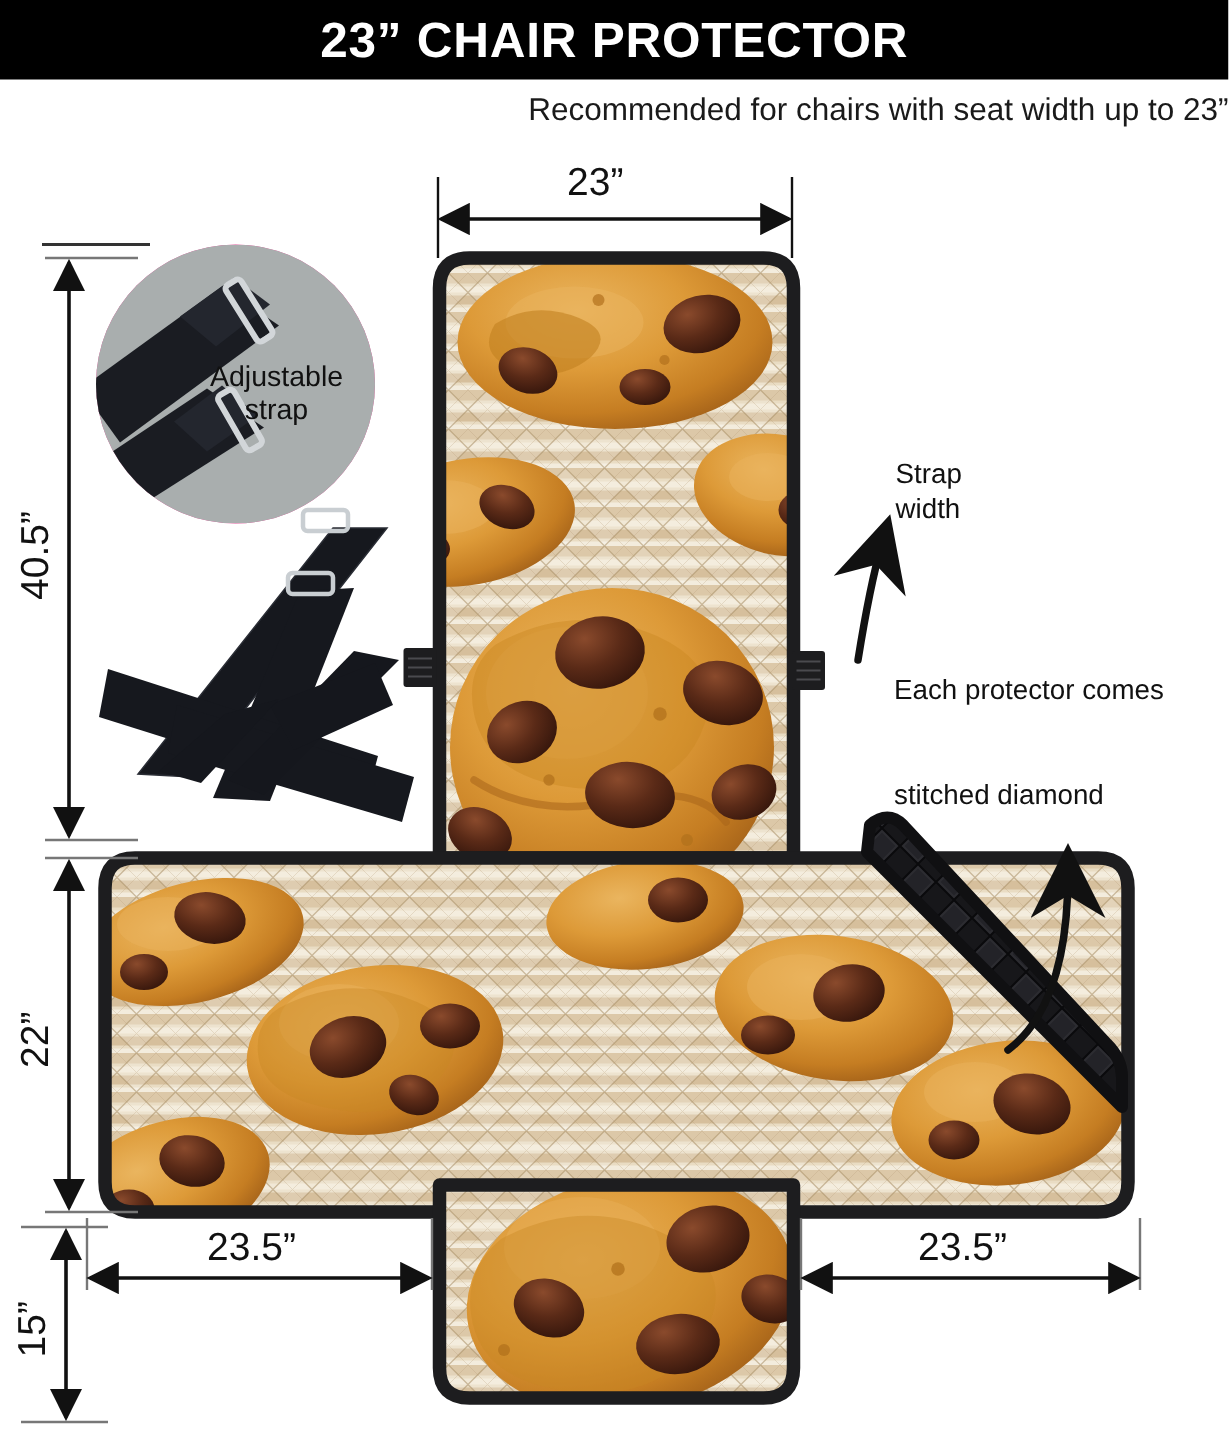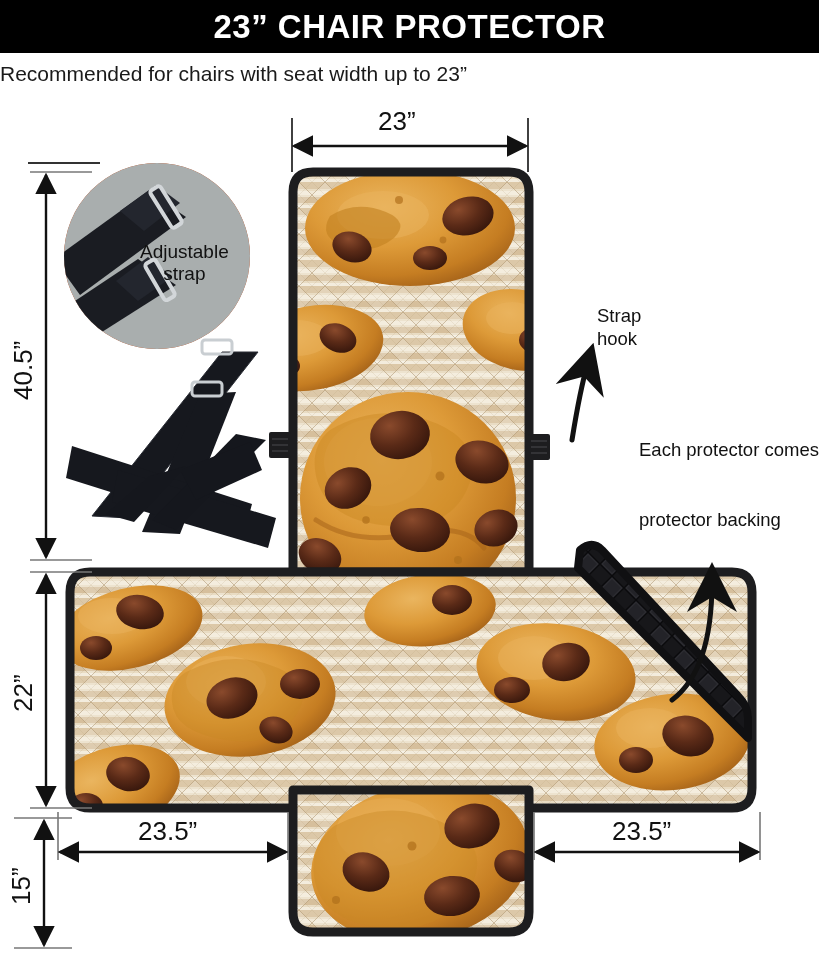--- a/index.html
+++ b/index.html
@@ -23,21 +23,21 @@
     color:#ffffff;
     font-size:33px;
     font-weight:bold;
     letter-spacing:0.5px;
     line-height:1;
     font-family:"Liberation Sans", sans-serif;
     white-space:nowrap;
   }
   .subtitle{
     position:absolute;left:0;top:62px;width:819px;
-    text-align:left;
+    text-align:right;
     font-size:21px;
     color:#1a1a1a;
     white-space:nowrap;
   }
 
   
   svg.layer{position:absolute;left:0;top:0;width:819px;height:960px;overflow:visible;}
 
   
   .dim-label{
@@ -56,21 +56,21 @@
     font-size:18.5px;
     line-height:1.26;
     color:#111111;
   }
 
   
   .strap-circle{
     position:absolute;
     left:64px;top:163px;width:186px;height:186px;
     border-radius:50%;
-    background:#c2410c;
+    background:#ec4899;
     overflow:hidden;
   }
   .circle-caption{
     position:absolute;
     font-size:19px;
     color:#111;
     line-height:1.15;
     text-align:center;
     white-space:nowrap;
   }
@@ -359,23 +359,23 @@
   <div class="dim-label vert" style="left:10px;top:712px;">22”</div>
 
   <div class="dim-label vert" style="left:8px;top:905px;">15”</div>
 
   <div class="dim-label" style="left:138px;top:818px;">23.5”</div>
 
   <div class="dim-label" style="left:612px;top:818px;">23.5”</div>
 
   <div class="note" style="left:597px;top:304px;">
     <span>Strap</span><br>
-    <span>hook</span>
+    <span>width</span>
   </div>
 
-  <div class="note" style="left:596px;top:438px;margin-left:43px;">
+  <div class="note" style="left:596px;top:448px;">
     <span>Each protector comes</span><br>
     <br>
     <br>
-    <span>protector backing</span>
+    <span>stitched diamond</span>
   </div>
 
 </div>
 
 </body></html>

